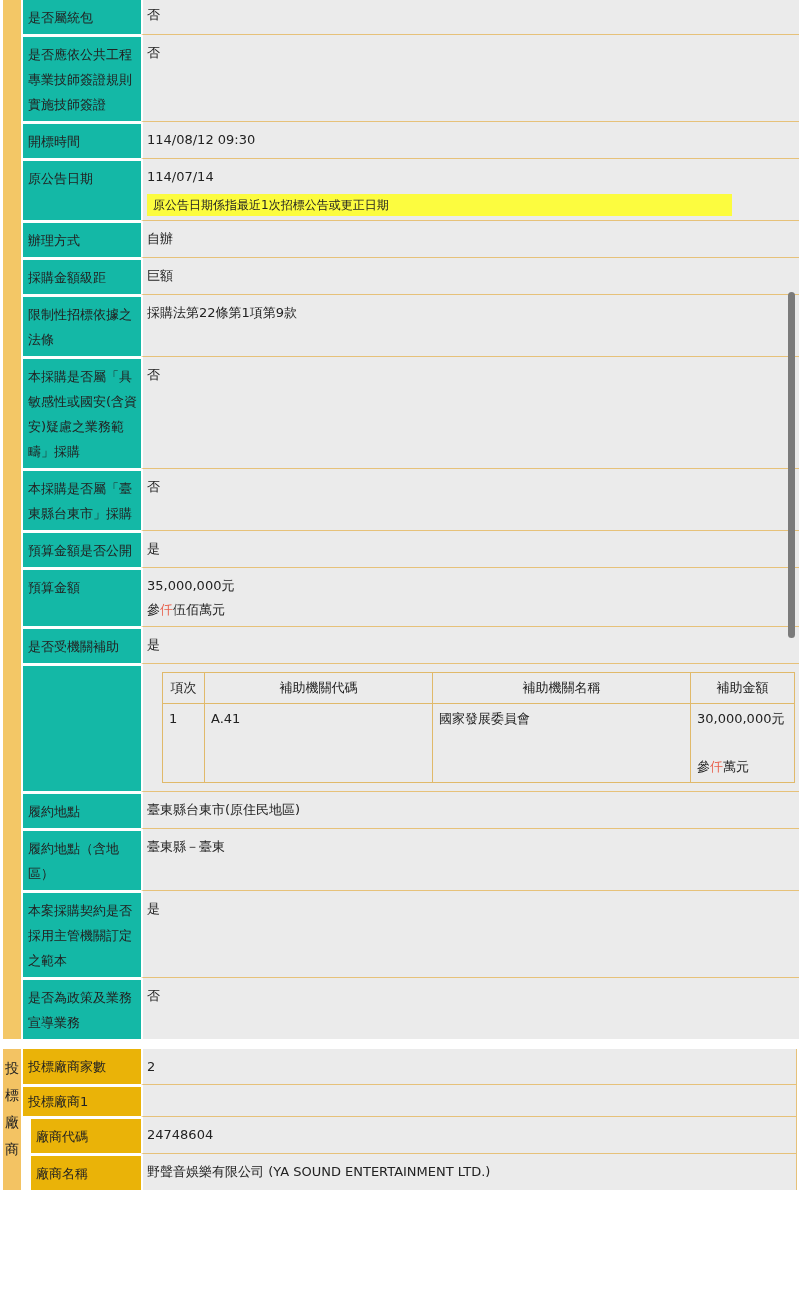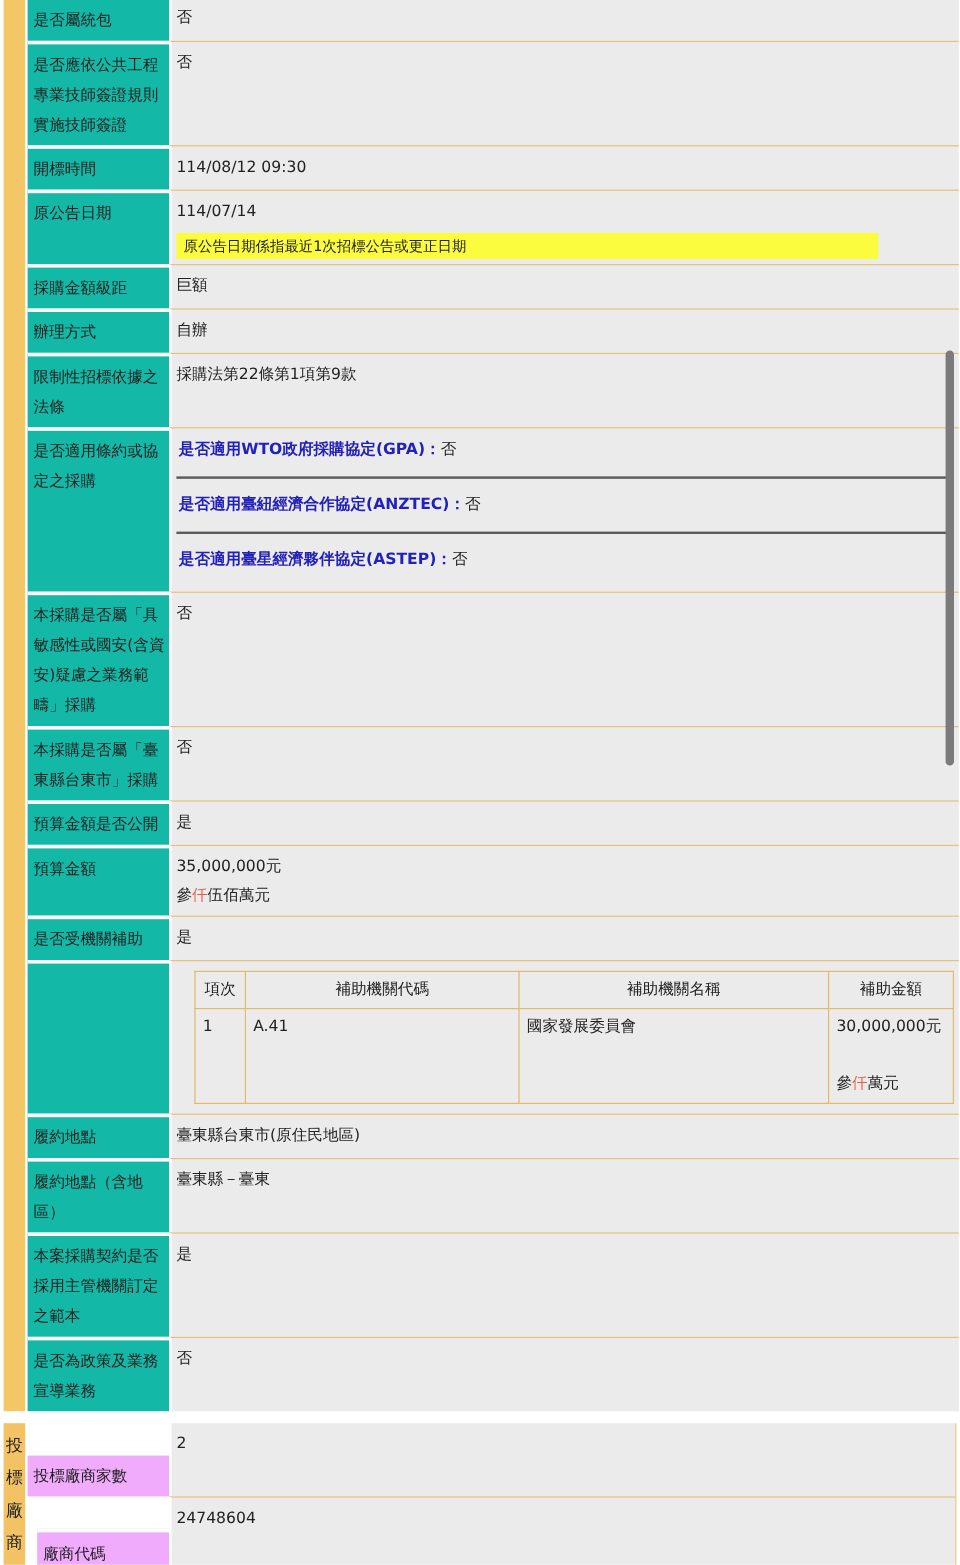--- a/index.html
+++ b/index.html
@@ -11,21 +11,21 @@
   .strip2 { background:#f3c363; font-size:14px; line-height:27px; text-align:center;
     padding-top:6px; color:#222; word-break:break-all; }
   .rows { flex:1 1 auto; display:flex; flex-direction:column; }
   .row { display:flex; }
   .cl { width:118px; flex:0 0 118px; background:#14b8a6; padding:5px 2px 4px 5px;
     line-height:25px; margin-left:2px; }
   .cv { flex:1 1 auto; background:#ebebeb; border-left:2px solid #fff;
     padding:6px 4px 4px 4px; line-height:24px; min-width:0; }
   .row + .row .cl { border-top:3px solid #fff; }
   .row + .row .cv { border-top:1px solid #e6c179; }
-  .s2 .cl { background:#f0abfc;margin-top:27px; }
+  .s2 .cl { background:#eab308; }
   .s2 .row.ind .cl { margin-left:10px; flex-basis:110px; width:110px;font-family:Liberation Serif, serif; }
   .gap { height:10px; }
   .note { display:block; width:585px; background:#fcfc3f; color:#222;
     font-size:12px; line-height:16px; padding:3px 6px; margin-top:5px; }
   .proto { padding:4px 2px 10px 2px; }
   .proto + .proto { border-top:2px solid #5a5a5a; padding-top:10px; }
   .pq { color:#2222bb; font-weight:bold; }
   .red { color:#e8604c; }
   .cn-line { display:block; }
   .subtbl { border-collapse:collapse; table-layout:fixed; width:633px;
@@ -62,49 +62,35 @@
       </div>
 
       <div class="row" style="min-height:60px">
         <div class="cl">原公告日期</div>
         <div class="cv">
           <span>114/07/14</span>
           <span class="note">原公告日期係指最近1次招標公告或更正日期</span>
         </div>
       </div>
 
+      <div class="row" style="min-height:29px">
+        <div class="cl">辦理方式</div>
+        <div class="cv">自辦</div>
+      </div>
+
       <div class="row" style="min-height:28px">
         <div class="cl">採購金額級距</div>
         <div class="cv">巨額</div>
       </div>
 
-      <div class="row" style="min-height:29px">
-        <div class="cl">辦理方式</div>
-        <div class="cv">自辦</div>
-      </div>
-
       <div class="row" style="min-height:52px">
         <div class="cl">限制性招標依據之法條</div>
         <div class="cv">採購法第22條第1項第9款</div>
       </div>
 
-      <div class="row" style="min-height:96px">
-        <div class="cl">是否適用條約或協定之採購</div>
-        <div class="cv" style="padding-top:2px">
-          <div class="proto">
-            <span class="pq">是否適用WTO政府採購協定(GPA)：</span><span>否</span>
-          </div>
-          <div class="proto">
-            <span class="pq">是否適用臺紐經濟合作協定(ANZTEC)：</span><span>否</span>
-          </div>
-          <div class="proto">
-            <span class="pq">是否適用臺星經濟夥伴協定(ASTEP)：</span><span>否</span>
-          </div>
-        </div>
-      </div>
 
       <div class="row" style="min-height:88px">
         <div class="cl">本採購是否屬「具敏感性或國安(含資安)疑慮之業務範疇」採購</div>
         <div class="cv">否</div>
       </div>
 
       <div class="row" style="min-height:48px">
         <div class="cl">本採購是否屬「臺東縣台東市」採購</div>
         <div class="cv">否</div>
       </div>
@@ -185,20 +171,24 @@
 
   <div class="tbl s2">
     <div class="strip strip2">投標廠商</div>
     <div class="rows">
 
       <div class="row" style="min-height:35px">
         <div class="cl">投標廠商家數</div>
         <div class="cv">2</div>
       </div>
 
+      <div class="row" style="min-height:24px">
+        <div class="cl" style="padding-top:2px;padding-bottom:2px">投標廠商1</div>
+        <div class="cv"></div>
+      </div>
 
       <div class="row ind" style="min-height:34px">
         <div class="cl">廠商代碼</div>
         <div class="cv">24748604</div>
       </div>
 
       <div class="row ind" style="min-height:34px">
         <div class="cl">廠商名稱</div>
         <div class="cv">野聲音娛樂有限公司 (YA SOUND ENTERTAINMENT LTD.)</div>
       </div>

